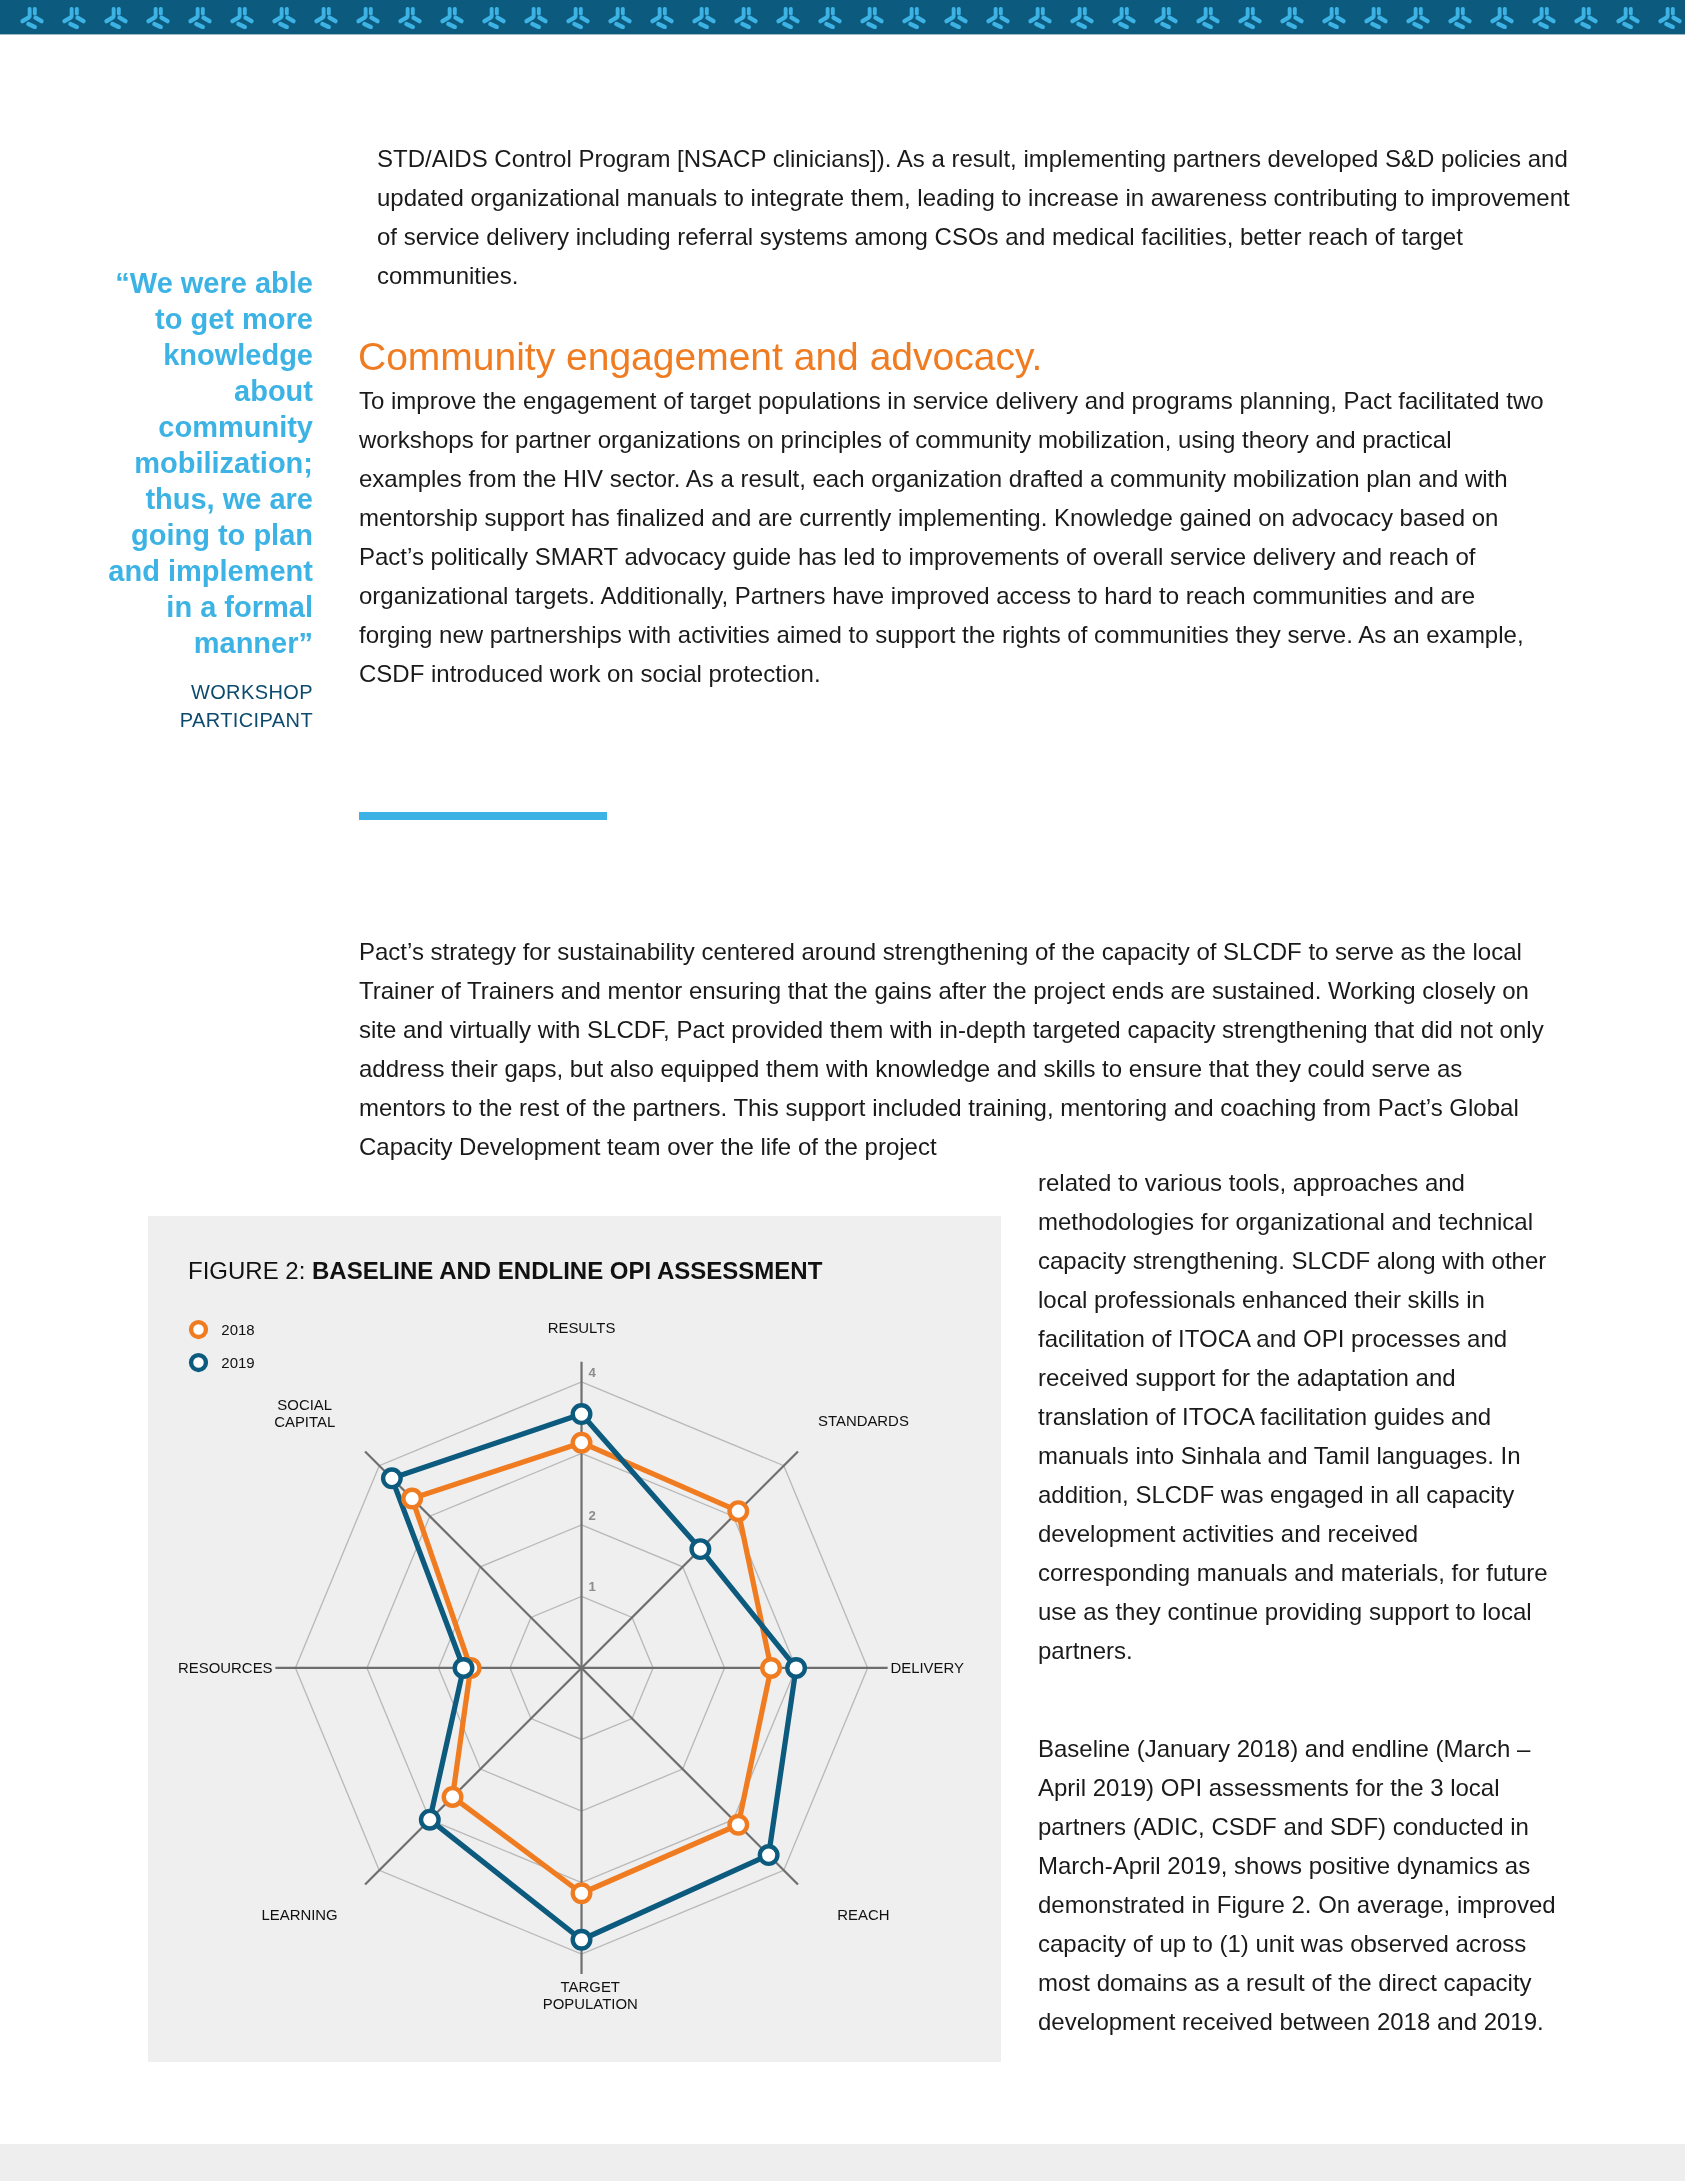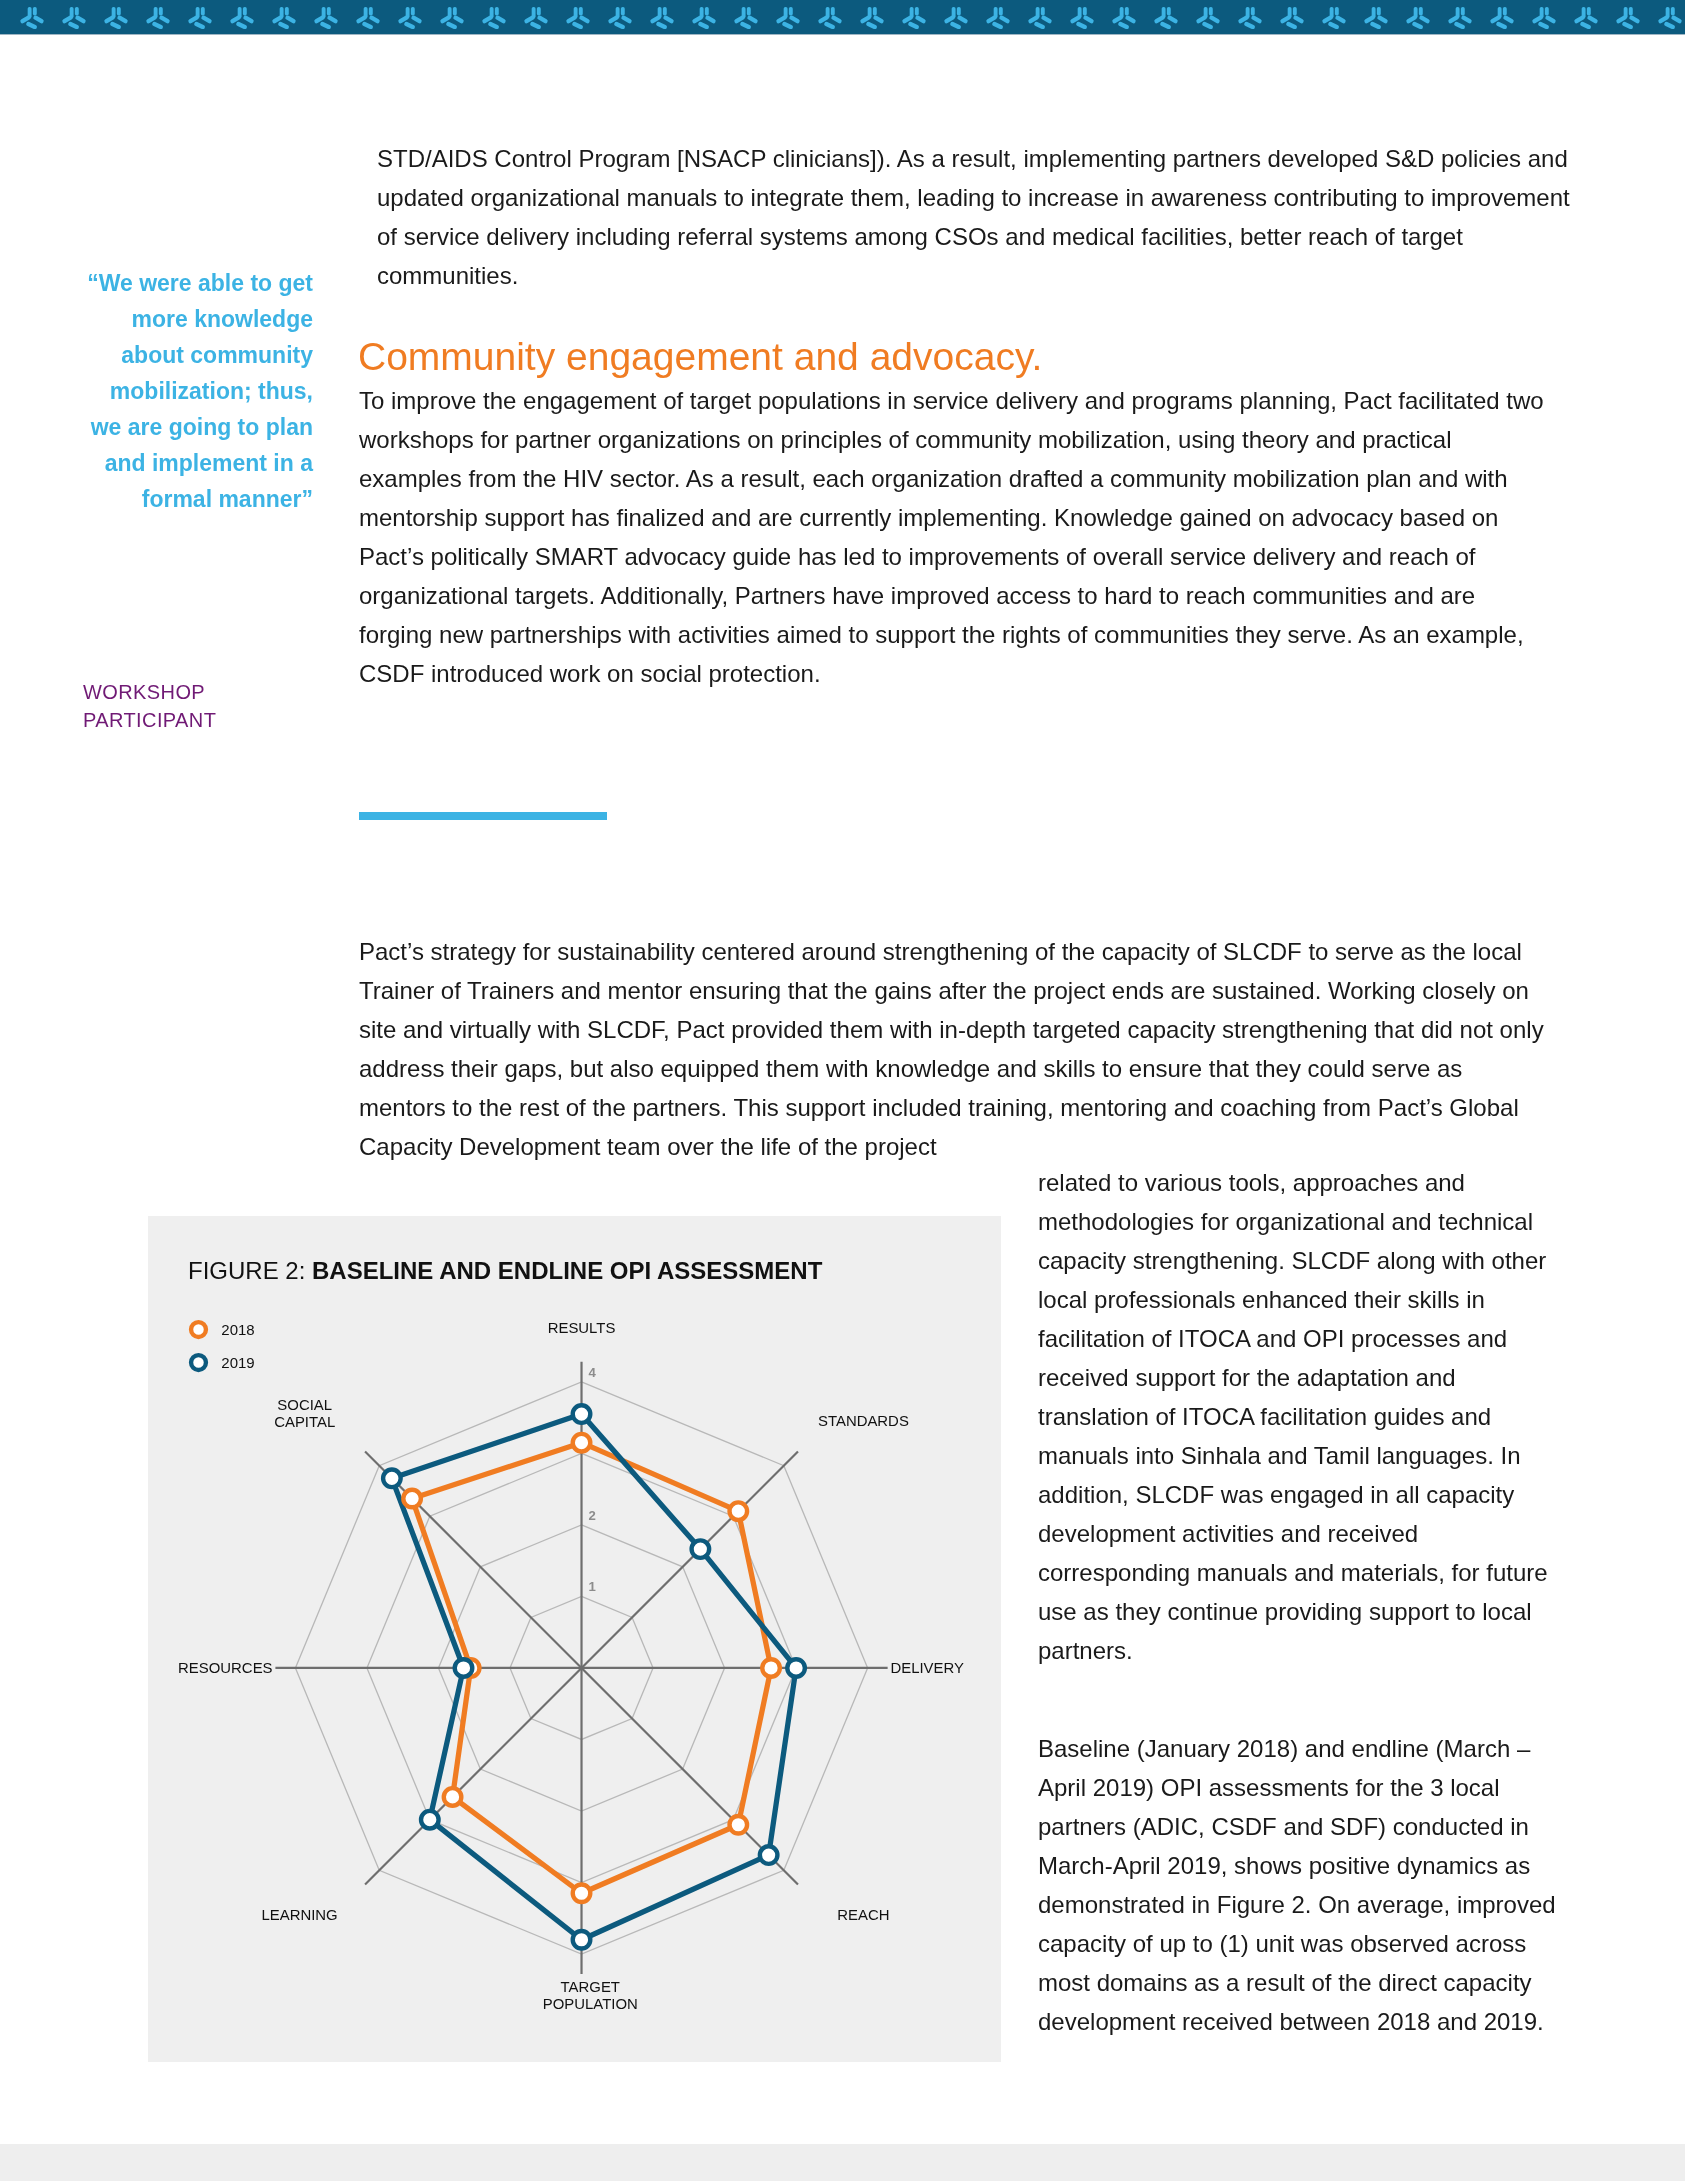--- a/index.html
+++ b/index.html
@@ -13,25 +13,25 @@
     background: #0c5a7e; border-bottom: 0.9px solid #9fb6c4;
     display: flex; align-items: center; padding-left: 10.5px; box-sizing: border-box; overflow: hidden;
   }
   .banner .mark { width: 42px; height: 35px; flex: 0 0 42px; display: flex; align-items: center; justify-content: center; }
   .body-text {
     font-size: 24px; line-height: 39px; color: #1a1a1a; margin: 0;
   }
   .intro { position: absolute; left: 377px; top: 139px; width: 1194px; }
   .pull-quote {
     position: absolute; left: 83px; top: 265px; width: 230px; text-align: right;
-    color: #3cb3e4; font-weight: bold; font-size: 23px; line-height: 36px;
+    color: #3cb3e4; font-weight: bold; font-size: 29px; line-height: 36px;
   }
   .attribution {
-    position: absolute; left: 83px; top: 678px; width: 230px; 
-    font-size: 20px; line-height: 28px; letter-spacing: 0.4px; color: #701a75;
+    position: absolute; left: 83px; top: 678px; width: 230px; text-align: right;
+    font-size: 20px; line-height: 28px; letter-spacing: 0.4px; color: #0c4a6e;
   }
   .section-heading {
     position: absolute; left: 358px; top: 332px;
     color: #f07c22; font-size: 39px; line-height: 49px; font-weight: normal;
   }
   .community { position: absolute; left: 359px; top: 381px; width: 1194px; }
   .accent-rule {
     position: absolute; left: 359px; top: 812px; width: 248px; height: 8px; background: #3cb3e4;
   }
   .sust-heading {

